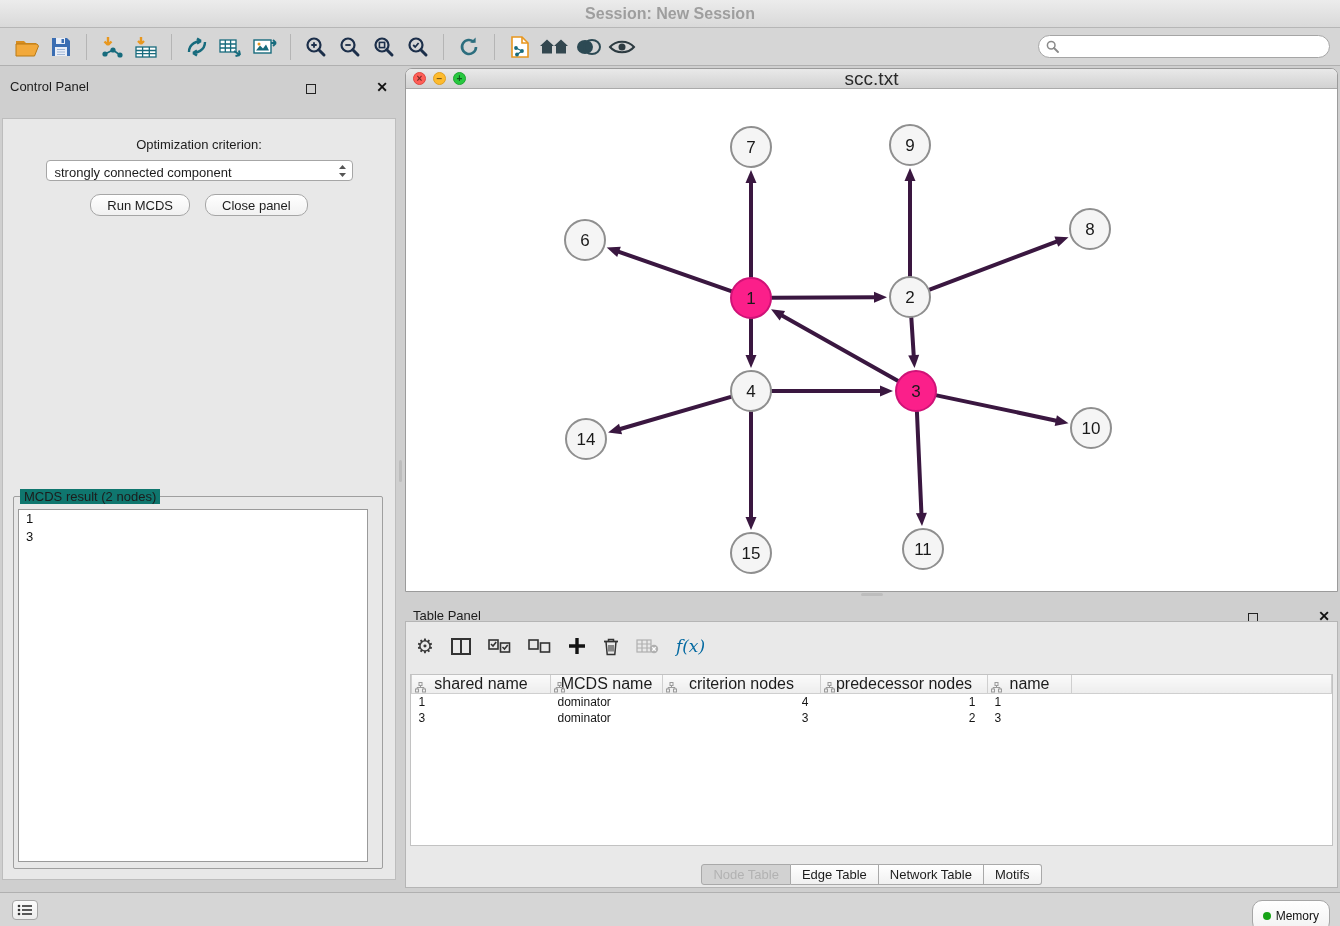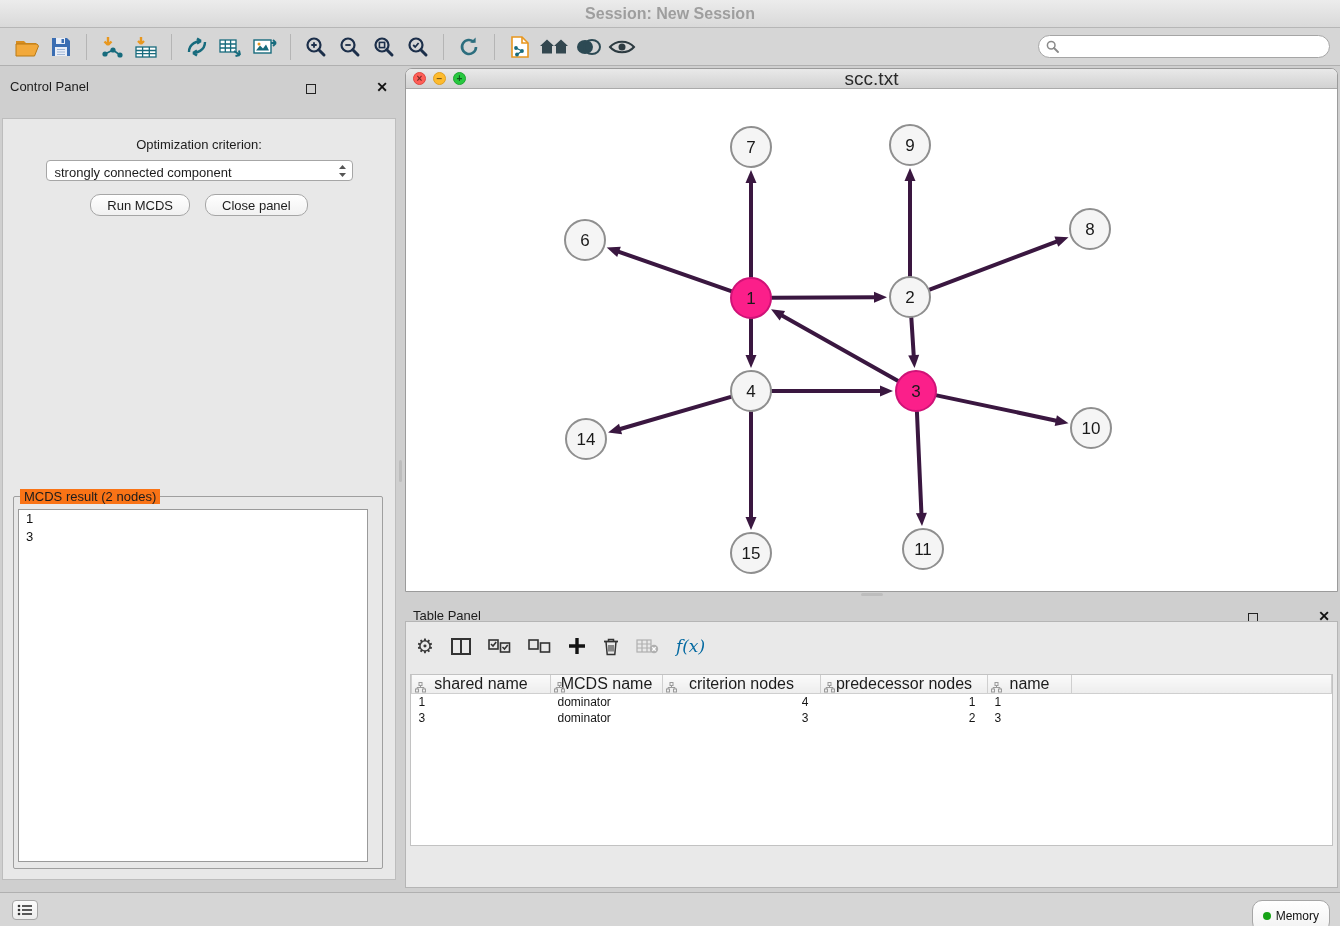--- a/index.html
+++ b/index.html
@@ -44,21 +44,21 @@
   .cp-select { width:307px; height:21px; margin:8px auto 0; background:#fff;
     border:1px solid #a6a6a6; border-radius:4px; position:relative;
     font-size:13px; color:#1c1c1c; display:flex; align-items:flex-end; padding-left:8px; }
   .sel-arrows { position:absolute; right:5px; top:3px; }
   .btn-row { margin-top:13px; display:flex; justify-content:center; gap:15px; }
   .btn { font-size:13px; color:#1c1c1c; background:linear-gradient(#ffffff,#f1f1f1);
     border:1px solid #a6a6a6; border-radius:10px; padding:3px 16px; height:22px;
     font-family:"Liberation Sans",sans-serif; }
   .result-box { position:absolute; left:10px; right:12px; top:377px; bottom:10px;
     border:1px solid #9f9f9f; border-radius:2px; }
-  .result-legend { position:absolute; top:-8px; left:6px; background:#f97316;
+  .result-legend { position:absolute; top:-8px; left:6px; background:#0f766e;
     padding:0 4px; font-size:13px; color:#1c1c1c; }
   .result-list { position:absolute; left:4px; right:14px; top:12px; bottom:6px;
     background:#fff; border:1px solid #9a9a9a; overflow:hidden; }
   .result-item { font-size:13px; color:#111; padding:1px 7px; line-height:16px; }
 
   
   .net-window { position:absolute; left:405px; top:68px; width:933px; height:524px;
     border:1px solid #9b9b9b; border-radius:7px 7px 0 0; background:#fff; }
   .net-titlebar { height:20px; background:linear-gradient(#e9e9e9,#d2d2d2);
     border-bottom:1px solid #aaa; border-radius:6px 6px 0 0; position:relative;
@@ -497,20 +497,26 @@
               <td class="l">3</td>
               <td class="l">dominator</td>
               <td class="r">3</td>
               <td class="r">2</td>
               <td class="l">3</td>
               <td></td>
             </tr>
           </tbody>
       </table>
     </div>
+    <div class="tp-tabs">
+        <div class="tp-tab active">Node Table</div>
+        <div class="tp-tab">Edge Table</div>
+        <div class="tp-tab">Network Table</div>
+        <div class="tp-tab">Motifs</div>
+      </div>
   </div>
 </div>
 
 <div class="statusbar">
   <span class="menu-btn">
     <svg width="16" height="12" viewBox="0 0 16 12">
       <circle cx="2" cy="2" r="1.3" fill="#333"></circle>
         <line x1="5" y1="2" x2="15" y2="2" stroke="#333" stroke-width="1.6"></line>
       <circle cx="2" cy="6" r="1.3" fill="#333"></circle>
         <line x1="5" y1="6" x2="15" y2="6" stroke="#333" stroke-width="1.6"></line>

